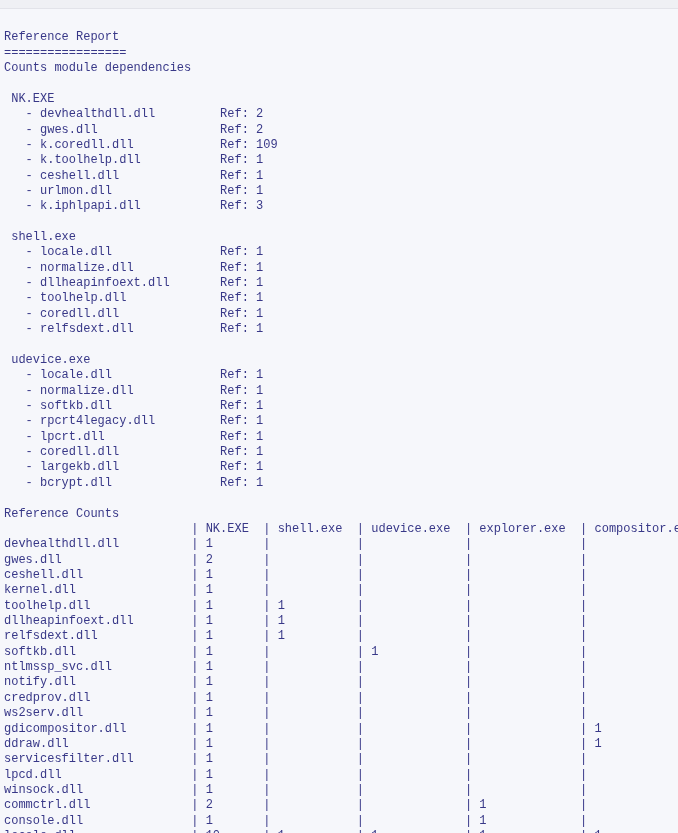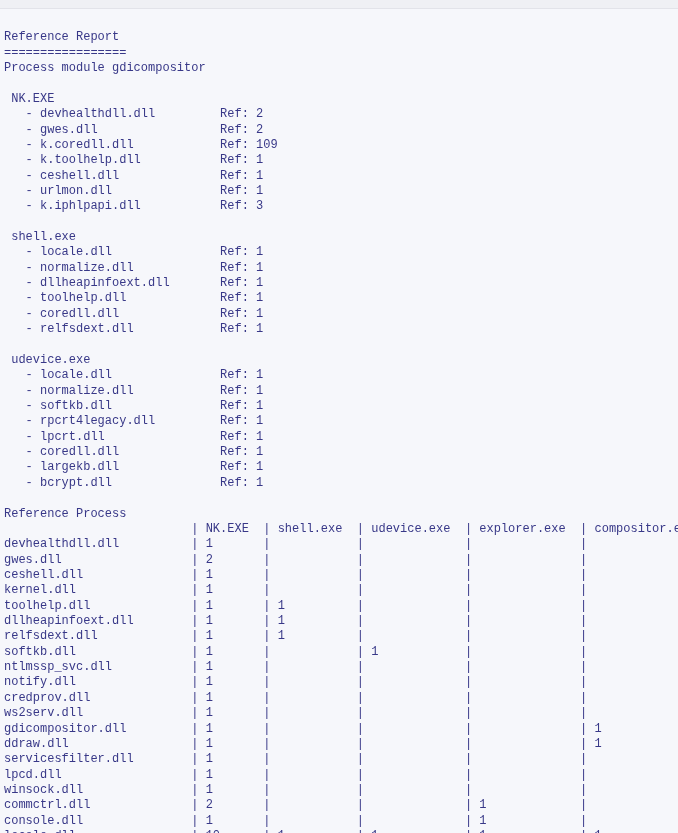--- a/index.html
+++ b/index.html
@@ -23,21 +23,21 @@
   }
 </style>
 </head>
 <body>
 
 <div class="topbar"></div>
 
 <div class="content">
 <span>Reference Report</span>
 <span>=================</span>
-<span>Process module gdicompositor</span>
+<span>Counts module dependencies</span>
 <span id="proc-list">
  NK.EXE
    - devhealthdll.dll         Ref: 2
    - gwes.dll                 Ref: 2
    - k.coredll.dll            Ref: 109
    - k.toolhelp.dll           Ref: 1
    - ceshell.dll              Ref: 1
    - urlmon.dll               Ref: 1
    - k.iphlpapi.dll           Ref: 3
 
@@ -52,21 +52,21 @@
  udevice.exe
    - locale.dll               Ref: 1
    - normalize.dll            Ref: 1
    - softkb.dll               Ref: 1
    - rpcrt4legacy.dll         Ref: 1
    - lpcrt.dll                Ref: 1
    - coredll.dll              Ref: 1
    - largekb.dll              Ref: 1
    - bcrypt.dll               Ref: 1
 </span>
-<span>Reference Process</span>
+<span>Reference Counts</span>
 <span id="rc-header">                          | NK.EXE  | shell.exe  | udevice.exe  | explorer.exe  | compositor.exe  |</span>
 <span id="rc-rows">devhealthdll.dll          | 1       |            |              |               |                 |
 gwes.dll                  | 2       |            |              |               |                 |
 ceshell.dll               | 1       |            |              |               |                 |
 kernel.dll                | 1       |            |              |               |                 |
 toolhelp.dll              | 1       | 1          |              |               |                 |
 dllheapinfoext.dll        | 1       | 1          |              |               |                 |
 relfsdext.dll             | 1       | 1          |              |               |                 |
 softkb.dll                | 1       |            | 1            |               |                 |
 ntlmssp_svc.dll           | 1       |            |              |               |                 |

